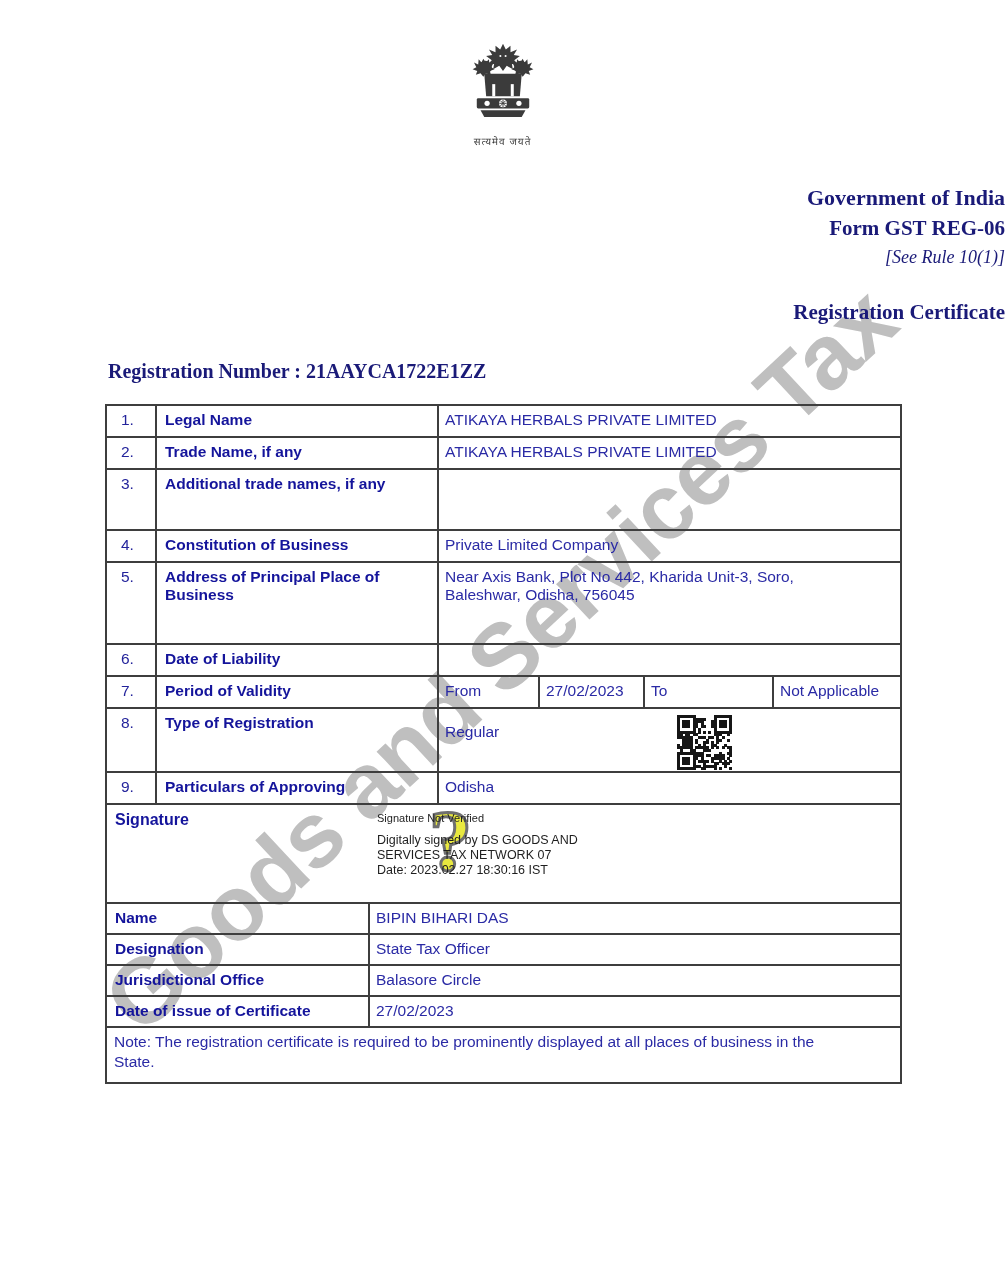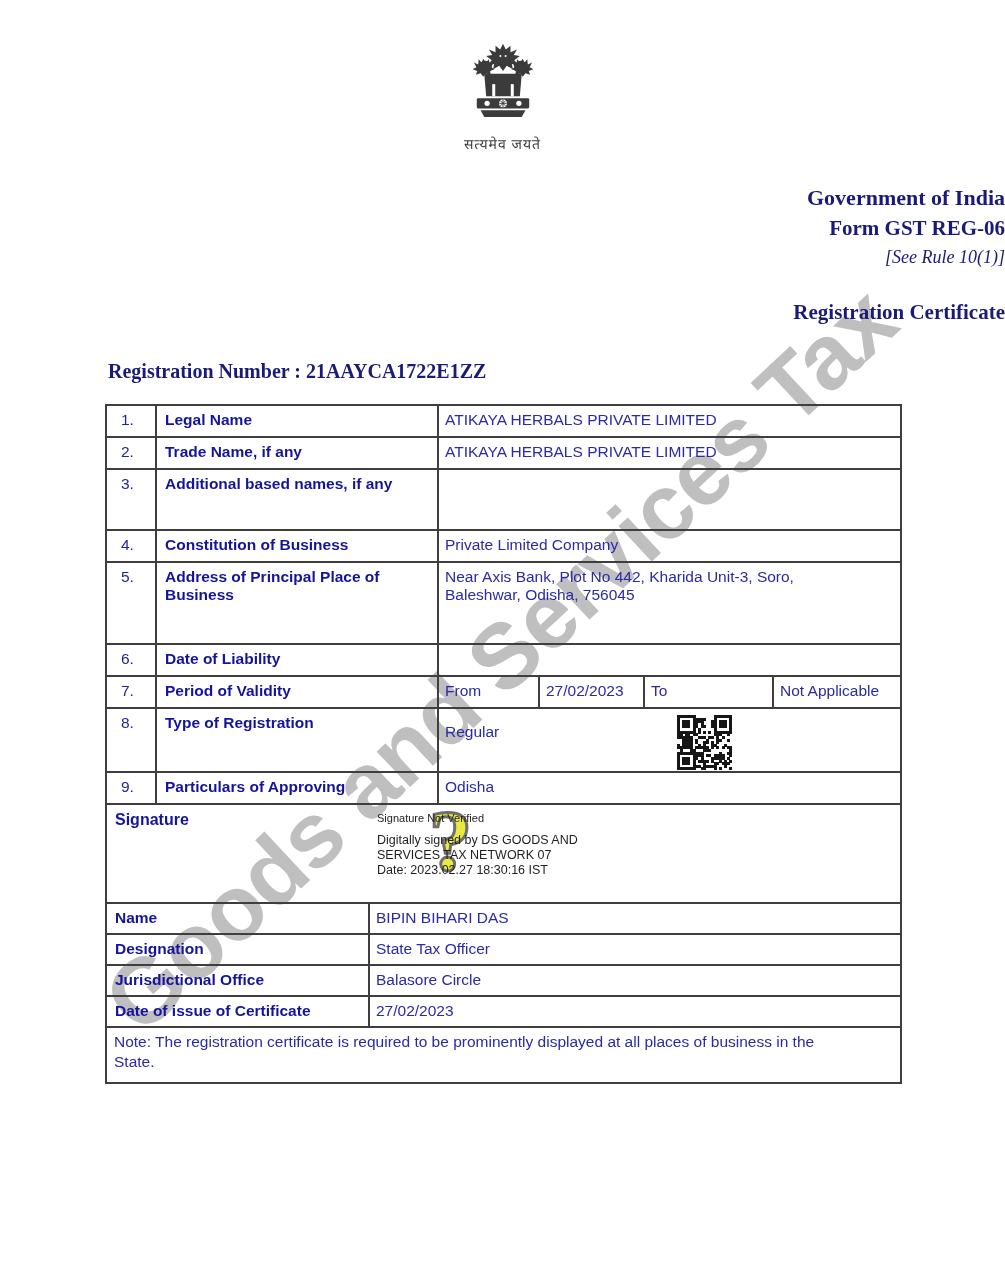--- a/index.html
+++ b/index.html
@@ -19,21 +19,21 @@
   
   .watermark{
     position:absolute;left:500px;top:660px;
     transform:translate(-50%,-50%) rotate(-43deg);
     font-size:92px;font-weight:bold;letter-spacing:-1px;
     color:var(--watermark-gray);white-space:nowrap;z-index:1;
   }
   
   .emblem{position:absolute;left:50%;top:42px;transform:translateX(-50%);
     width:140px;text-align:center;z-index:2;}
-  .motto{font-size:14px;color:#3c3c3c;letter-spacing:1px;margin-top:0;}
+  .motto{font-size:10px;color:#3c3c3c;letter-spacing:1px;margin-top:0;}
   .h-center{position:absolute;left:0;width:100%;text-align:right;
     font-family:"Liberation Serif",serif;color:var(--heading-navy);z-index:2;}
   .h-govt{top:185px;font-size:22px;font-weight:bold;}
   .h-form{top:216px;font-size:21px;font-weight:bold;}
   .h-rule{top:247px;font-size:18px;font-style:italic;}
   .h-cert{top:300px;font-size:21px;font-weight:bold;}
   .reg-line{position:absolute;left:108px;top:360px;z-index:2;
     font-family:"Liberation Serif",serif;font-size:20px;font-weight:bold;
     color:var(--heading-navy);}
   
@@ -136,21 +136,21 @@
         <td class="lbl">Legal Name</td>
         <td class="val" colspan="4">ATIKAYA HERBALS PRIVATE LIMITED</td>
       </tr>
       <tr class="h32">
         <td class="num">2.</td>
         <td class="lbl">Trade Name, if any</td>
         <td class="val" colspan="4">ATIKAYA HERBALS PRIVATE LIMITED</td>
       </tr>
       <tr class="h61">
         <td class="num">3.</td>
-        <td class="lbl">Additional based names, if any</td>
+        <td class="lbl">Additional trade names, if any</td>
         <td class="val" colspan="4"></td>
       </tr>
       <tr class="h32">
         <td class="num">4.</td>
         <td class="lbl">Constitution of Business</td>
         <td class="val" colspan="4">Private Limited Company</td>
       </tr>
       <tr class="h82">
         <td class="num">5.</td>
         <td class="lbl">Address of Principal Place of Business</td>

